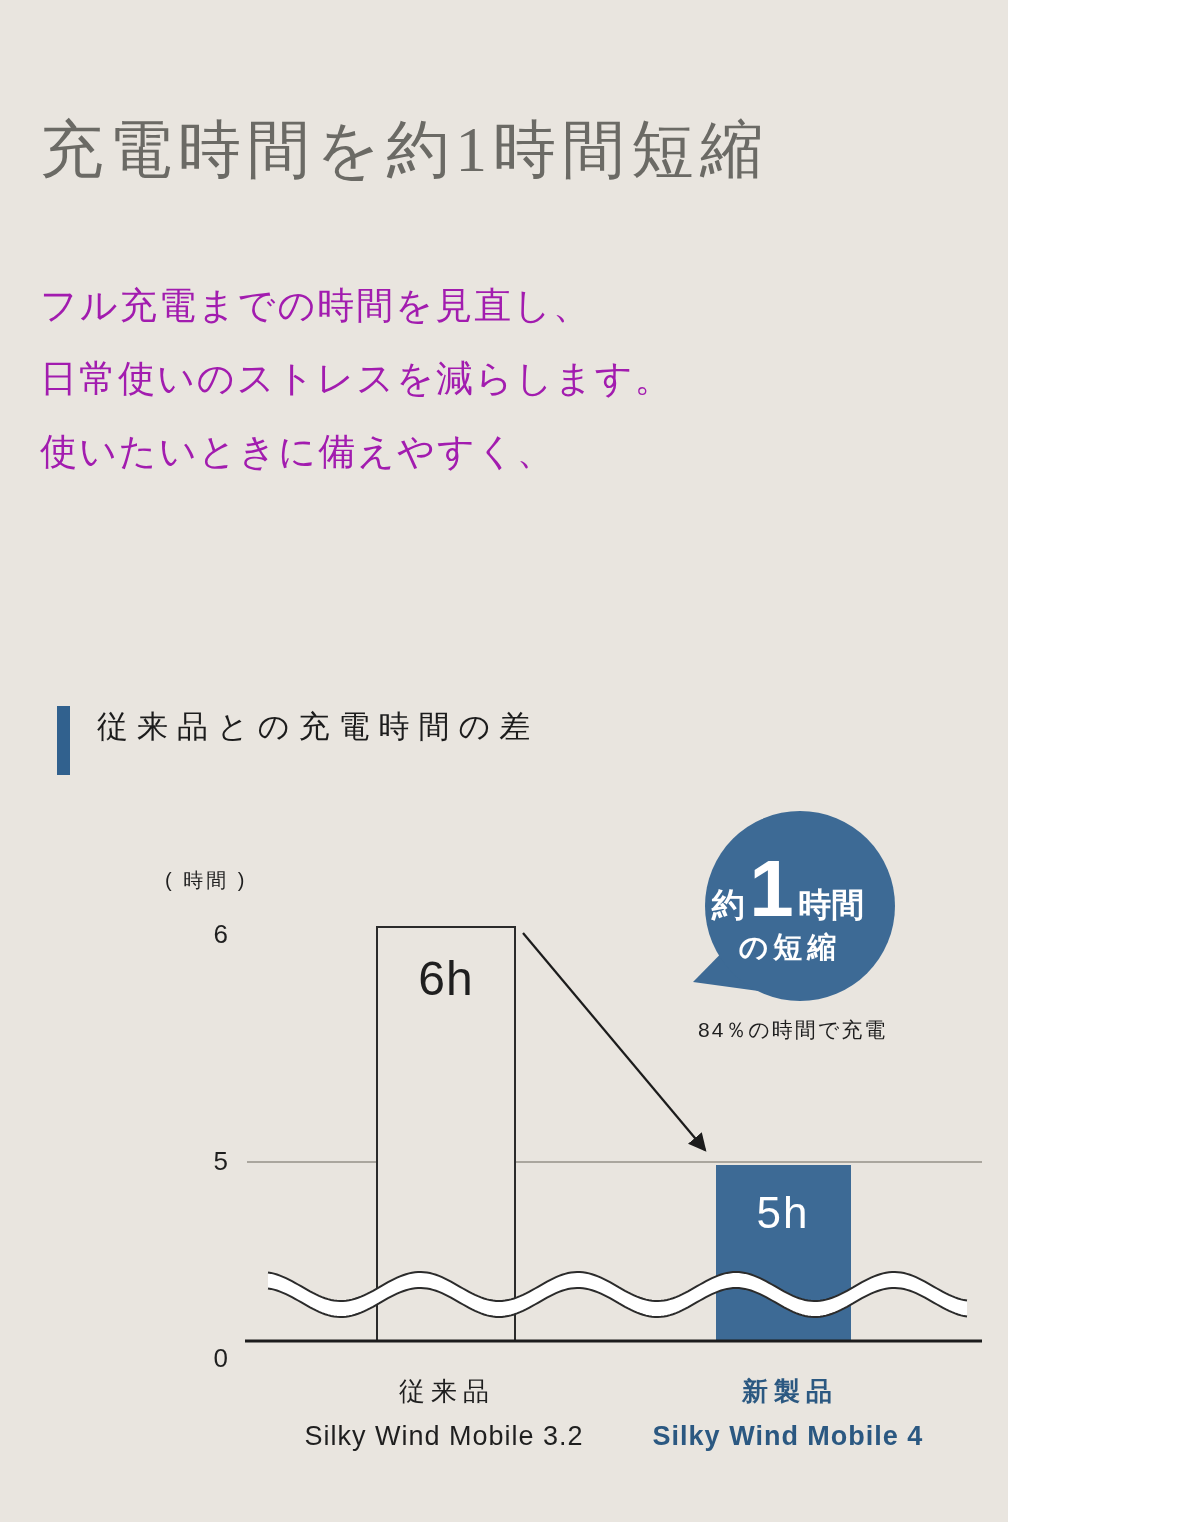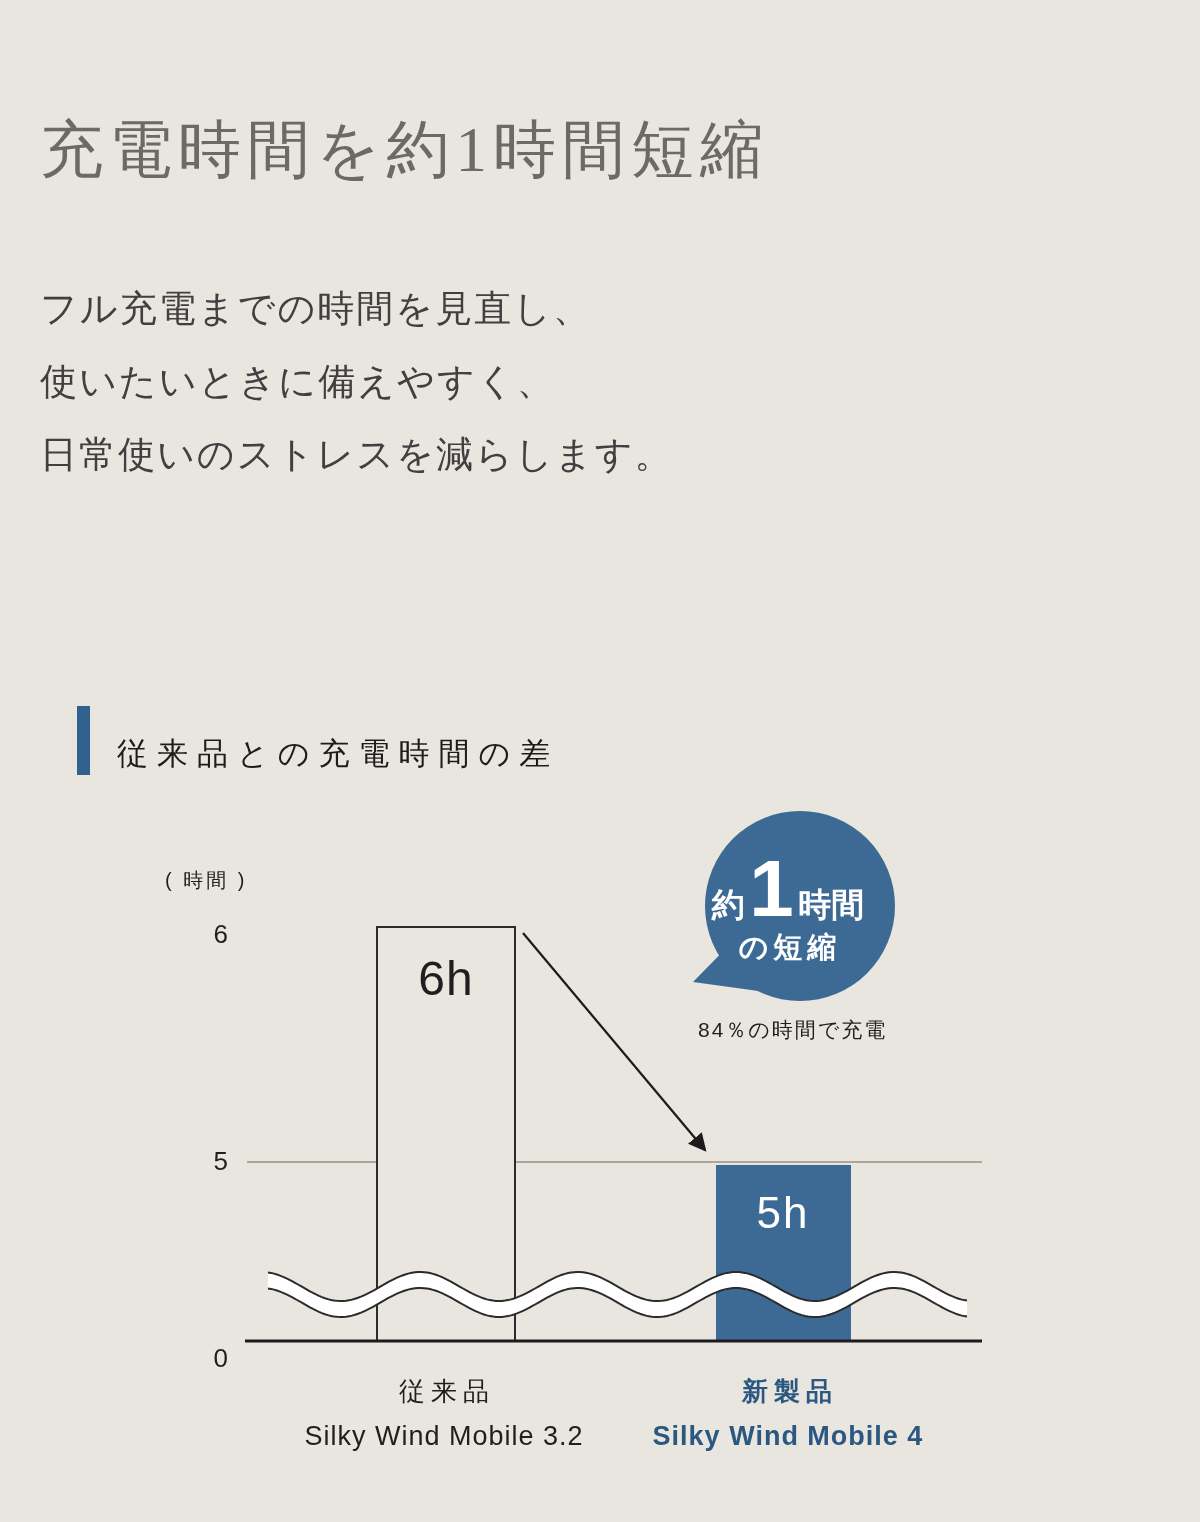--- a/index.html
+++ b/index.html
@@ -1,37 +1,37 @@
 <!DOCTYPE html>
 <html><head>
 <meta charset="utf-8">
 <style>
   html,body{margin:0;padding:0;}
   .page{
     position:relative;
-    width:1200px;height:1522px;
+    width:1008px;height:1522px;
     background:#e9e5df;
     overflow:hidden;
     font-family:"Liberation Sans","DejaVu Sans",sans-serif;
   }
   .page-title{
     position:absolute;left:40px;top:108px;margin:0;
     font-family:"Liberation Serif","DejaVu Serif",serif;
     font-size:63px;font-weight:500;line-height:1.35;
     letter-spacing:6px;color:#6b6a65;
   }
   .lead{
     position:absolute;left:40px;top:272px;
-    font-family:Liberation Serif, serif;
+    font-family:Liberation Mono, monospace;
     font-size:37px;line-height:73px;
-    letter-spacing:2px;color:#404040;
+    letter-spacing:2px;color:#a21caf;
   }
   .section-heading{
     position:absolute;left:57px;top:706px;
-    display:flex;align-items:flex-end;margin-left:20px;
+    display:flex;align-items:flex-start;
   }
   .section-marker{
     width:13px;height:69px;background:#31618e;flex:none;
   }
   .section-title{
     margin:0 0 0 27px;
     font-size:31px;font-weight:500;letter-spacing:9px;color:#1c1c1c;
   }
   .chart-svg{position:absolute;left:0;top:780px;}
   
@@ -50,22 +50,22 @@
 </style>
 </head>
 <body>
 
 <div class="page">
 
   <h1 class="page-title">充電時間を約1時間短縮</h1>
 
   <div class="lead">
     <div>フル充電までの時間を見直し、</div>
+    <div>日常使いのストレスを減らします。</div>
     <div>使いたいときに備えやすく、</div>
-    <div>日常使いのストレスを減らします。</div>
   </div>
 
   <div class="section-heading">
     <span class="section-marker"></span>
     <h2 class="section-title">従来品との充電時間の差</h2>
   </div>
 
   <svg class="chart-svg" width="1200" height="742" viewBox="0 0 1200 742">
     <defs>
       <marker id="arrowhead" markerWidth="10" markerHeight="10" refX="7" refY="4" orient="auto">

